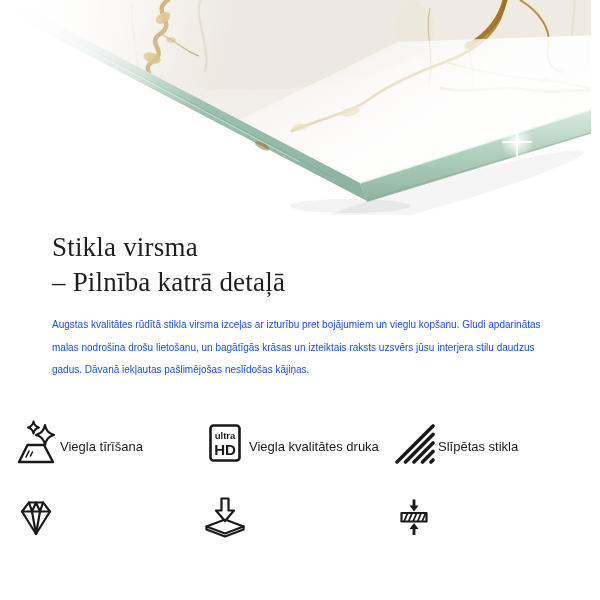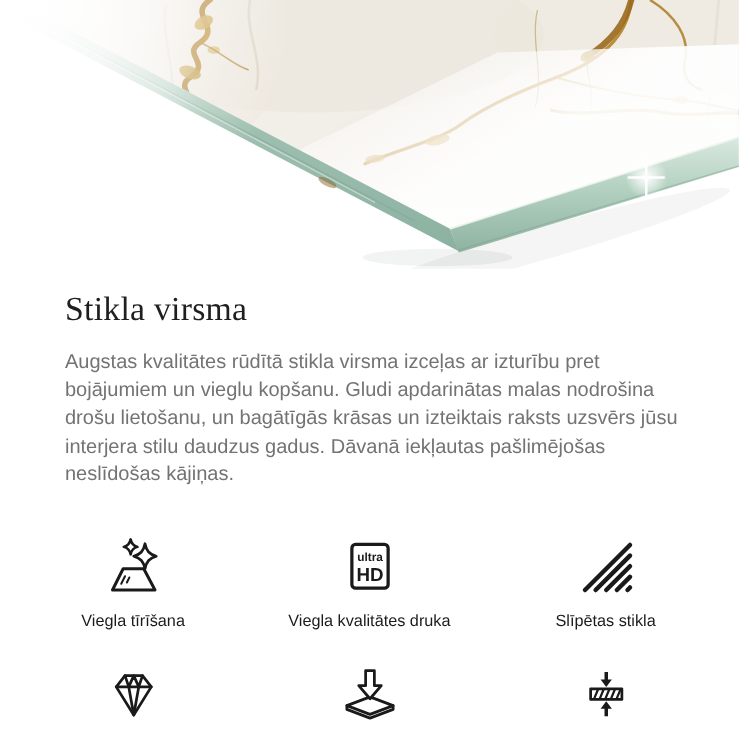--- a/index.html
+++ b/index.html
@@ -9,27 +9,27 @@
   }
   .hero{width:600px;height:215px;display:block;}
   .content{padding:15px 44px 0 52px;}
   .heading{
     margin:0;font-family:"Liberation Serif","DejaVu Serif",serif;
     font-weight:400;font-size:27px;line-height:35px;color:#1f1f1f;
     letter-spacing:.2px;
   }
   .para{
     margin:14px 0 0;max-width:512px;
-    font-size:16px;line-height:22.5px;color:#737373;
+    font-size:10px;line-height:22.5px;color:#1d4ed8;
   }
   .features{
     display:grid;grid-template-columns:repeat(3,1fr);
     row-gap:22px;margin:33px 12px 0;
   }
-  .feature{display:flex;flex-direction:column;align-items:center;}
+  .feature{display:flex;flex-direction:row;align-items:center;}
   .icon-box{height:52px;display:flex;align-items:flex-end;justify-content:center;}
   .feature-label{
     margin-top:12px;font-size:13px;line-height:16px;color:#1b1b1b;text-align:right;
   }
   .ficon{stroke:#1a1a1a;fill:none;stroke-width:2.2;stroke-linecap:round;stroke-linejoin:round;}
 </style>
 </head>
 <body>
 
 <div class="page">
@@ -120,21 +120,21 @@
     <path d="M367,200 L600,130" stroke="#7fa28f" stroke-width="1" opacity="0.5" fill="none"></path>
 
     <circle cx="517" cy="142" r="17" fill="url(#glint)"></circle>
     <path d="M517,128 L517,156 M503,142 L531,142" stroke="#ffffff" stroke-width="2" opacity="0.95" stroke-linecap="round"></path>
 
     <rect x="0" y="0" width="160" height="215" fill="url(#fadeLeft)"></rect>
     <rect x="0" y="0" width="230" height="150" fill="url(#fadeTL)"></rect>
   </svg>
 
   <div class="content">
-    <h1 class="heading"><span>Stikla virsma</span><br></h1>
+    <h1 class="heading"><span>Stikla virsma</span><br><span>– Pilnība katrā detaļā</span></h1>
     <p class="para">Augstas kvalitātes rūdītā stikla virsma izceļas ar izturību pret bojājumiem un vieglu kopšanu. Gludi apdarinātas malas nodrošina drošu lietošanu, un bagātīgās krāsas un izteiktais raksts uzsvērs jūsu interjera stilu daudzus gadus. Dāvanā iekļautas pašlimējošas neslīdošas kājiņas.</p>
   </div>
 
   <div class="features">
 
     <div class="feature">
       <div class="icon-box">
         <svg width="48" height="48" viewBox="0 0 48 48" class="ficon">
           <path d="M7,43 L15.5,26 H32 L41,43 Z" stroke-width="2.4"></path>
           <path d="M14,38 L17,32 M18.5,37 L20.5,33" stroke-width="1.6"></path>

